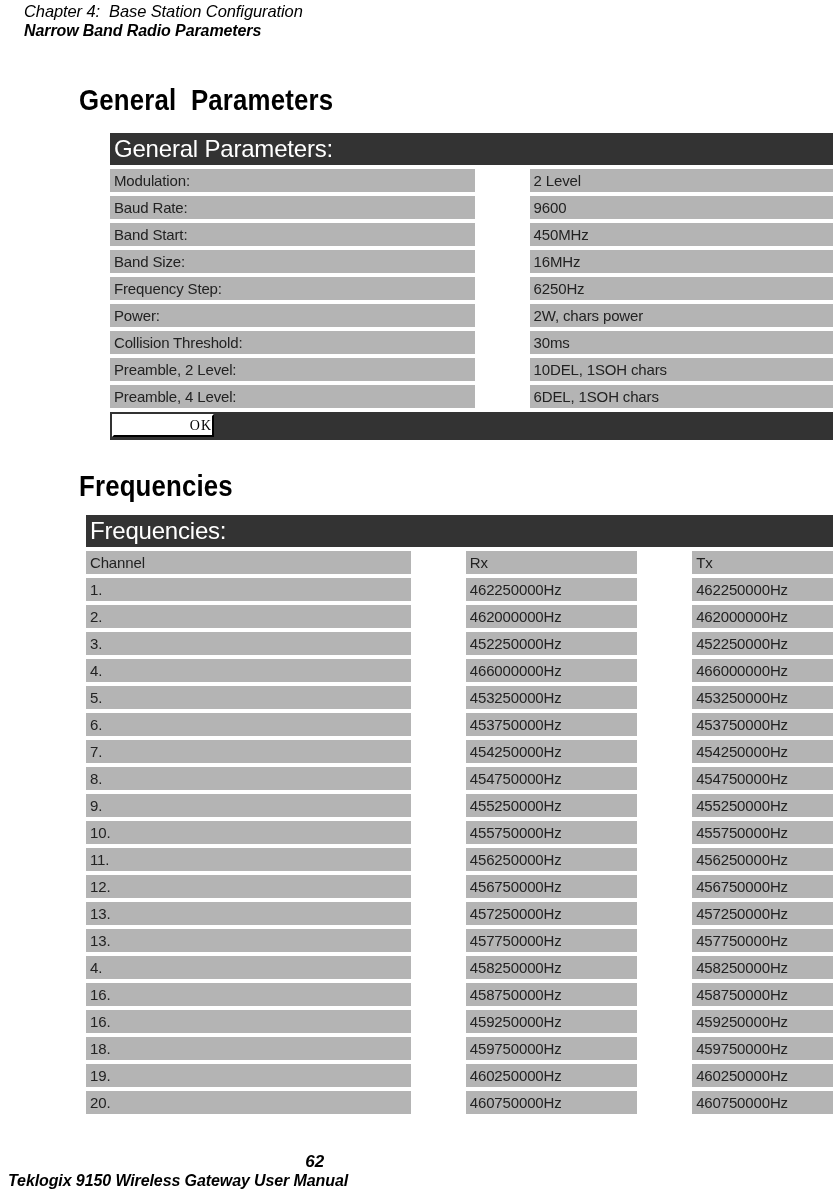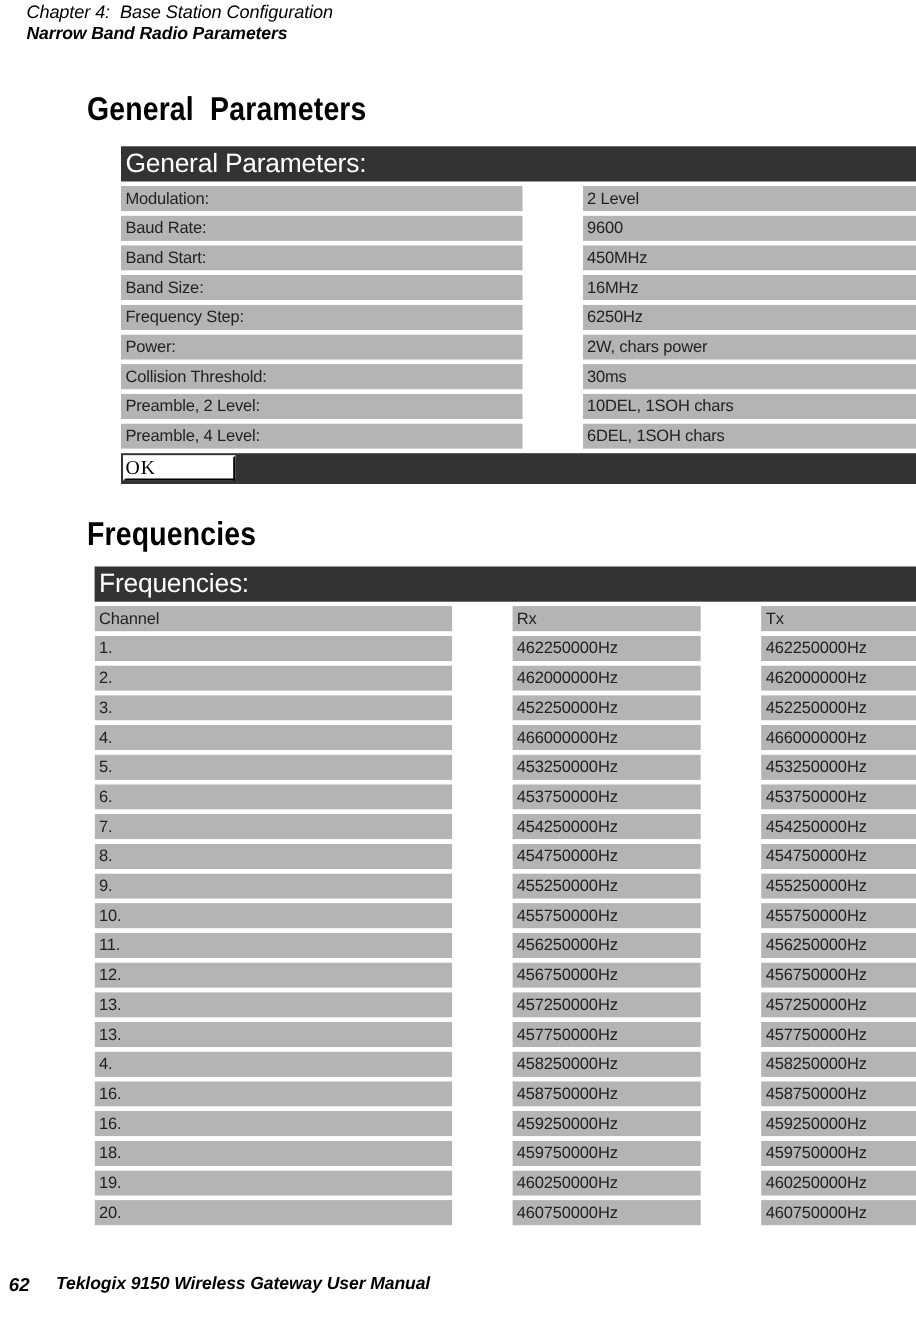--- a/index.html
+++ b/index.html
@@ -130,36 +130,37 @@
     left: 2px;
     top: 2px;
     width: 102px;
     height: 23px;
     background: #ffffff;
     border-top: 2px solid #ffffff;
     border-left: 2px solid #ffffff;
     border-right: 2px solid #000000;
     border-bottom: 2px solid #000000;
     box-sizing: border-box;
-    text-align: left;
+    text-align: right;
     line-height: 19px;
     font-family: "Liberation Serif", serif;
-    font-size: 18px;
+    font-size: 14px;
     letter-spacing: 1px;
     color: #000000;
     cursor: pointer;
   }
 
   
   .pagefoot {
     position: absolute;
     left: 8px;
-    bottom: 20px;
+    bottom: 9px;
     display: flex;
-    align-items: flex-start;
+    align-items: flex-end;
+    flex-direction: column;
   }
   .pagefoot .folio {
     font-family: "Liberation Sans", sans-serif;
     font-weight: bold;
     font-style: italic;
     font-size: 17px;
     margin-right: 24px;
     white-space: pre;
   }
   .pagefoot .manual {

